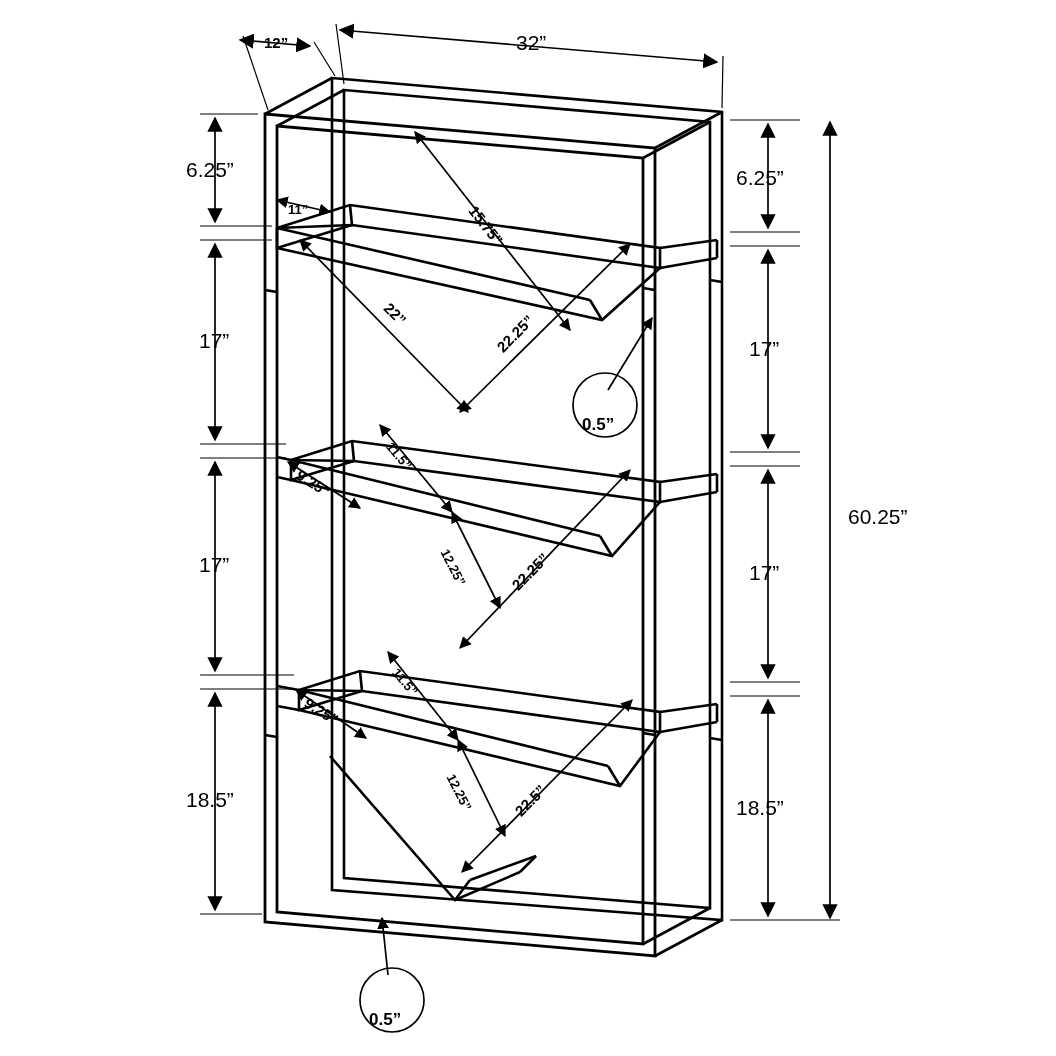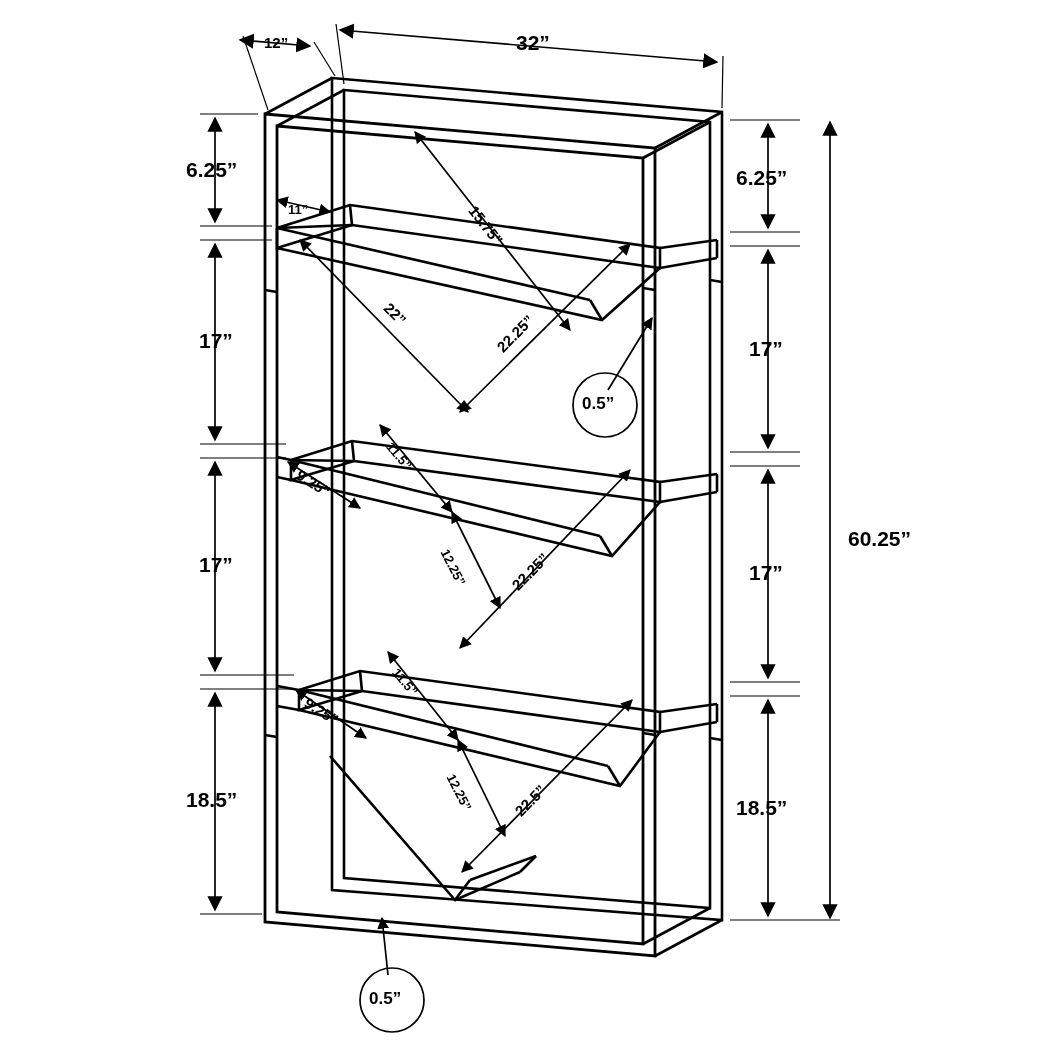--- a/index.html
+++ b/index.html
@@ -28,33 +28,34 @@
   .lbl {
     position: absolute;
     color: #000000;
     white-space: nowrap;
     font-family: "Liberation Sans", sans-serif;
     line-height: 1;
     user-select: none;
   }
   .lbl-big {
     font-size: 21px;
-    font-weight: 700;
+    font-weight: 400;
   }
   .lbl-mid {
     font-size: 15px;
     font-weight: 700;
   }
   .lbl-small {
     font-size: 13px;
     font-weight: 700;
   }
   .callout {
     font-size: 17px;
     font-weight: 700;
+    margin-top: 21px;
   }
 </style>
 </head>
 <body>
 
 <div id="stage">
 
   <svg id="drawing" viewBox="0 0 1056 1056">
     <defs>
       <marker id="arrHead" viewBox="0 0 10 10" refX="9" refY="5" markerWidth="9" markerHeight="9" orient="auto-start-reverse">
@@ -209,21 +210,21 @@
   <div class="lbl lbl-big" style="left:186px; top:159px;">6.25”</div>
   <div class="lbl lbl-big" style="left:199px; top:330px;">17”</div>
   <div class="lbl lbl-big" style="left:199px; top:554px;">17”</div>
   <div class="lbl lbl-big" style="left:186px; top:789px;">18.5”</div>
 
   <div class="lbl lbl-big" style="left:736px; top:167px;">6.25”</div>
   <div class="lbl lbl-big" style="left:749px; top:338px;">17”</div>
   <div class="lbl lbl-big" style="left:749px; top:562px;">17”</div>
   <div class="lbl lbl-big" style="left:736px; top:797px;">18.5”</div>
 
-  <div class="lbl lbl-big" style="left:848px; top:528px;">60.25”</div>
+  <div class="lbl lbl-big" style="left:848px; top:506px;">60.25”</div>
 
   <div class="lbl lbl-big" style="left:516px; top:32px;">32”</div>
   <div class="lbl lbl-mid" style="left:264px; top:35px;text-align:right;">12”</div>
 
   <div class="lbl lbl-small" style="left:288px; top:203px;">11”</div>
   <div class="lbl lbl-mid" style="left:392px; top:300px; transform:rotate(45deg); transform-origin:left top;">22”</div>
   <div class="lbl lbl-mid" style="left:478px; top:203px; transform:rotate(52deg); transform-origin:left top;">15.75”</div>
   <div class="lbl lbl-mid" style="left:494px; top:344px; transform:rotate(-45deg); transform-origin:left top;">22.25”</div>
 
   <div class="lbl lbl-small" style="left:394px; top:440px; transform:rotate(50deg); transform-origin:left top;">11.5”</div>

